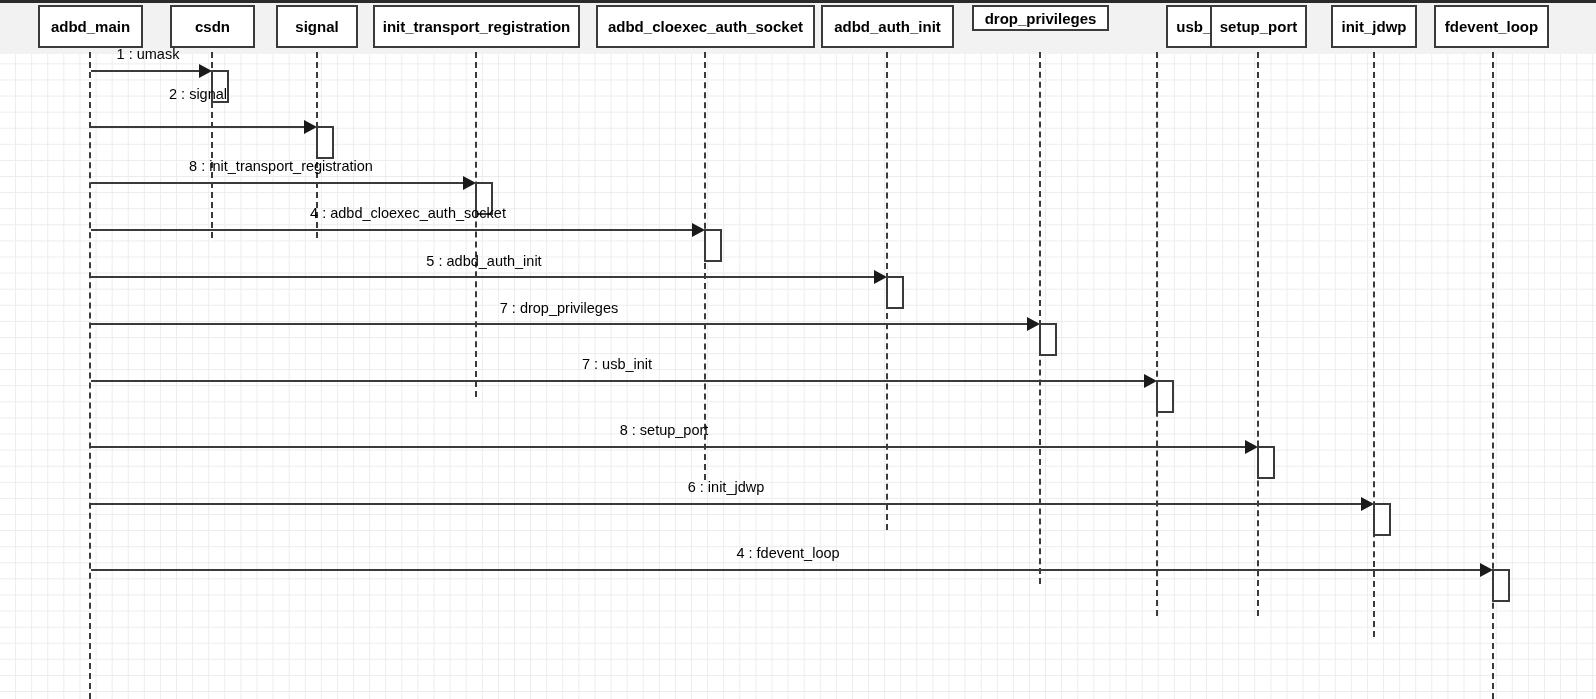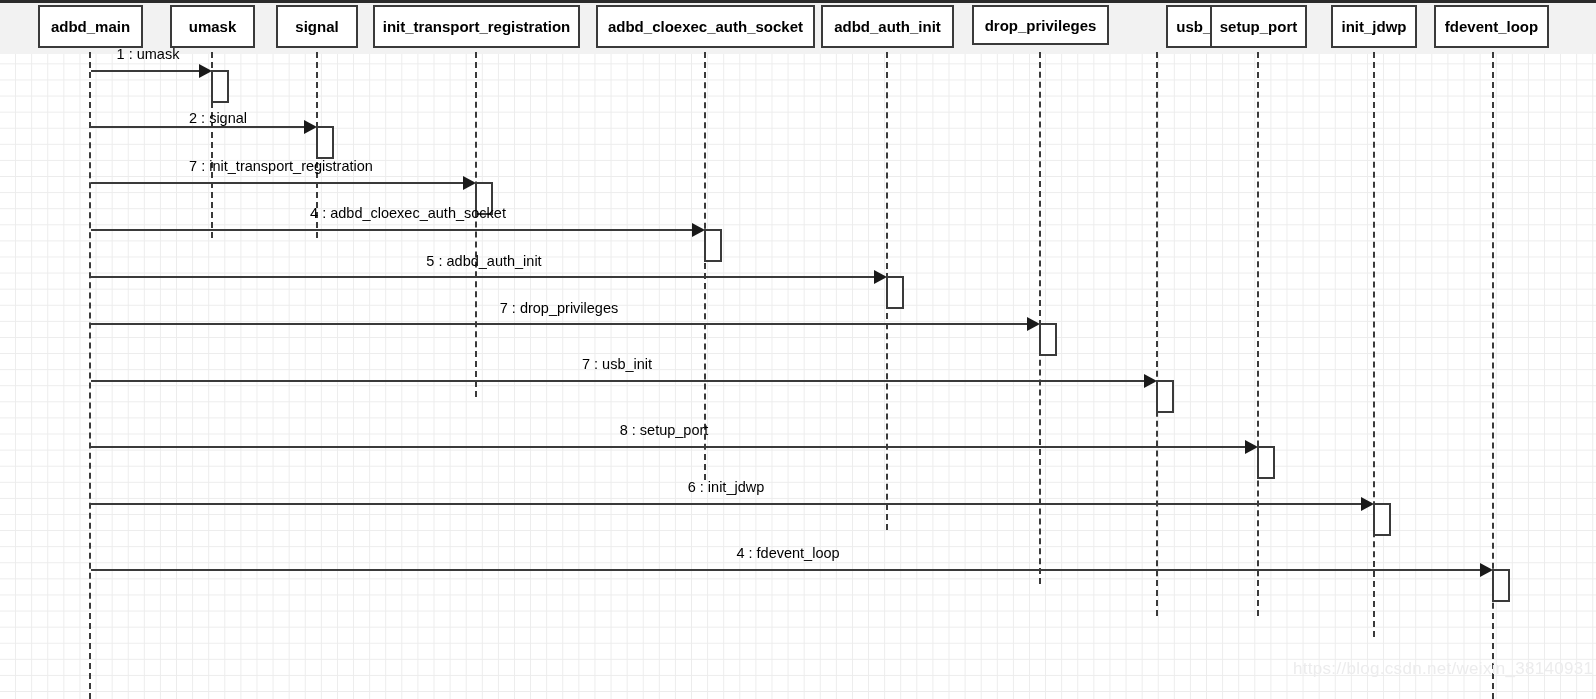--- a/index.html
+++ b/index.html
@@ -91,52 +91,52 @@
 
 <div id="canvas">
 
   <div class="header-band"></div>
   <div class="top-edge"></div>
 
   <div id="lifelines">
       <div class="lifeline-line" style="left: 89px; top: 52px; height: 647px;"></div>
       <div class="lifeline-box" style="left: 38px; top: 5px; width: 105px; height: 43px;">adbd_main</div>
       <div class="lifeline-line" style="left: 211px; top: 52px; height: 186px;"></div>
-      <div class="lifeline-box" style="left: 170px; top: 5px; width: 85px; height: 43px;">umask</div>
+      <div class="lifeline-box" style="left: 170px; top: 5px; width: 85px; height: 43px;">csdn</div>
       <div class="lifeline-line" style="left: 316px; top: 52px; height: 186px;"></div>
       <div class="lifeline-box" style="left: 276px; top: 5px; width: 82px; height: 43px;">signal</div>
       <div class="lifeline-line" style="left: 475px; top: 52px; height: 345px;"></div>
       <div class="lifeline-box" style="left: 373px; top: 5px; width: 207px; height: 43px;">init_transport_registration</div>
       <div class="lifeline-line" style="left: 704px; top: 52px; height: 428px;"></div>
       <div class="lifeline-box" style="left: 596px; top: 5px; width: 219px; height: 43px;">adbd_cloexec_auth_socket</div>
       <div class="lifeline-line" style="left: 886px; top: 52px; height: 478px;"></div>
       <div class="lifeline-box" style="left: 821px; top: 5px; width: 133px; height: 43px;">adbd_auth_init</div>
       <div class="lifeline-line" style="left: 1039px; top: 52px; height: 532px;"></div>
-      <div class="lifeline-box" style="left: 972px; top: 5px; width: 137px; height: 40px;">drop_privileges</div>
+      <div class="lifeline-box" style="left: 972px; top: 5px; width: 137px; height: 26px;">drop_privileges</div>
       <div class="lifeline-line" style="left: 1156px; top: 52px; height: 564px;"></div>
       <div class="lifeline-box" style="left: 1118px; top: 5px; width: 78px; height: 43px; margin-left: 48px;">usb_init</div>
       <div class="lifeline-line" style="left: 1257px; top: 52px; height: 564px;"></div>
       <div class="lifeline-box" style="left: 1210px; top: 5px; width: 97px; height: 43px;">setup_port</div>
       <div class="lifeline-line" style="left: 1373px; top: 52px; height: 585px;"></div>
       <div class="lifeline-box" style="left: 1331px; top: 5px; width: 86px; height: 43px;">init_jdwp</div>
       <div class="lifeline-line" style="left: 1492px; top: 52px; height: 647px;"></div>
       <div class="lifeline-box" style="left: 1434px; top: 5px; width: 115px; height: 43px;">fdevent_loop</div>
     </div>
   <div id="messages">
       <div class="msg-line" style="left: 91px; top: 70px; width: 110px;"></div>
       <div class="msg-arrow" style="left: 199px; top: 64px;"></div>
       <div class="msg-label" style="left: 148px; top: 46px;">1 : umask</div>
       <div class="activation" style="left: 211px; top: 70px; width: 18px; height: 33px;"></div>
       <div class="msg-line" style="left: 91px; top: 126px; width: 215px;"></div>
       <div class="msg-arrow" style="left: 304px; top: 120px;"></div>
-      <div class="msg-label" style="left: 198px; top: 110px; margin-left: 20px;">2 : signal</div>
+      <div class="msg-label" style="left: 198px; top: 86px;">2 : signal</div>
       <div class="activation" style="left: 316px; top: 126px; width: 18px; height: 33px;"></div>
       <div class="msg-line" style="left: 91px; top: 182px; width: 374px;"></div>
       <div class="msg-arrow" style="left: 463px; top: 176px;"></div>
-      <div class="msg-label" style="left: 281px; top: 158px;">7 : init_transport_registration</div>
+      <div class="msg-label" style="left: 281px; top: 158px;">8 : init_transport_registration</div>
       <div class="activation" style="left: 475px; top: 182px; width: 18px; height: 33px;"></div>
       <div class="msg-line" style="left: 91px; top: 229px; width: 603px;"></div>
       <div class="msg-arrow" style="left: 692px; top: 223px;"></div>
       <div class="msg-label" style="left: 408px; top: 205px;">4 : adbd_cloexec_auth_socket</div>
       <div class="activation" style="left: 704px; top: 229px; width: 18px; height: 33px;"></div>
       <div class="msg-line" style="left: 91px; top: 276px; width: 785px;"></div>
       <div class="msg-arrow" style="left: 874px; top: 270px;"></div>
       <div class="msg-label" style="left: 484px; top: 253px;">5 : adbd_auth_init</div>
       <div class="activation" style="left: 886px; top: 276px; width: 18px; height: 33px;"></div>
       <div class="msg-line" style="left: 91px; top: 323px; width: 938px;"></div>
@@ -154,15 +154,14 @@
       <div class="msg-line" style="left: 91px; top: 503px; width: 1272px;"></div>
       <div class="msg-arrow" style="left: 1361px; top: 497px;"></div>
       <div class="msg-label" style="left: 726px; top: 479px;">6 : init_jdwp</div>
       <div class="activation" style="left: 1373px; top: 503px; width: 18px; height: 33px;"></div>
       <div class="msg-line" style="left: 91px; top: 569px; width: 1391px;"></div>
       <div class="msg-arrow" style="left: 1480px; top: 563px;"></div>
       <div class="msg-label" style="left: 788px; top: 545px;">4 : fdevent_loop</div>
       <div class="activation" style="left: 1492px; top: 569px; width: 18px; height: 33px;"></div>
     </div>
 
-  <div class="watermark" style="left:1293px;top:659px;">https://blog.csdn.net/weixin_38140931</div>
 
 </div>
 
 </body></html>

